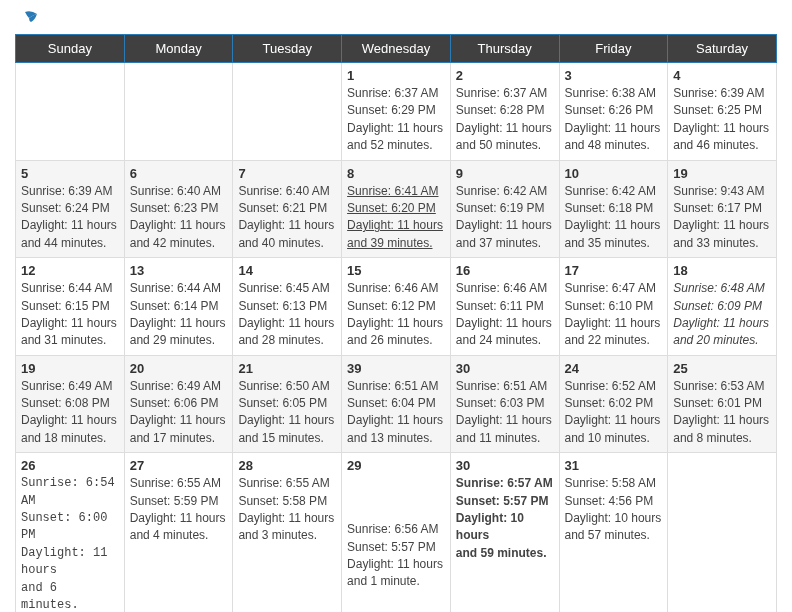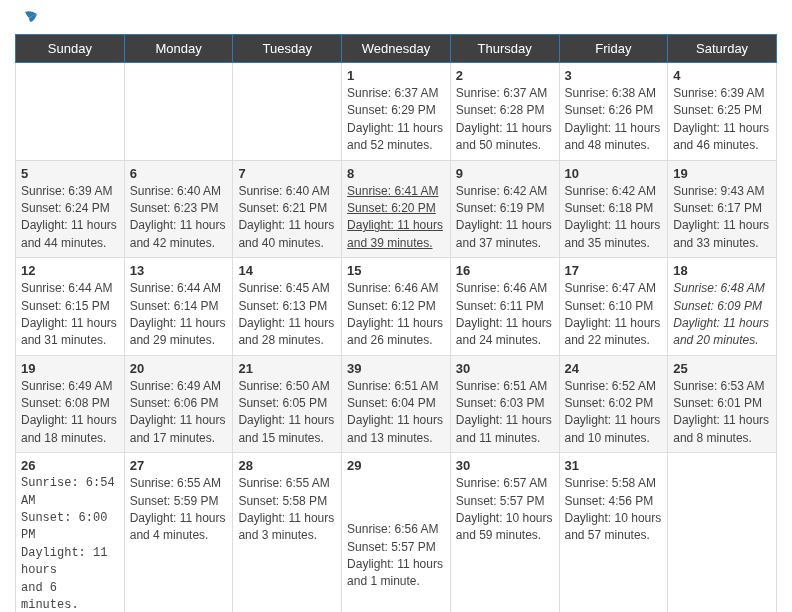--- a/index.html
+++ b/index.html
@@ -334,21 +334,21 @@
         </td>
         <td>
           <span class="day-num">29</span>
           <div class="day-info" style="white-space: pre-line; margin-top: 48px;">Sunrise: 6:56 AM
 Sunset: 5:57 PM
 Daylight: 11 hours
 and 1 minute.</div>
         </td>
         <td>
           <span class="day-num">30</span>
-          <div class="day-info" style="white-space: pre-line;">Sunrise: 6:57 AM
+          <div class="day-info" style="white-space: pre-line; font-weight: bold;">Sunrise: 6:57 AM
 Sunset: 5:57 PM
 Daylight: 10 hours
 and 59 minutes.</div>
         </td>
         <td>
           <span class="day-num">31</span>
           <div class="day-info" style="white-space: pre-line;">Sunrise: 5:58 AM
 Sunset: 4:56 PM
 Daylight: 10 hours
 and 57 minutes.</div>

